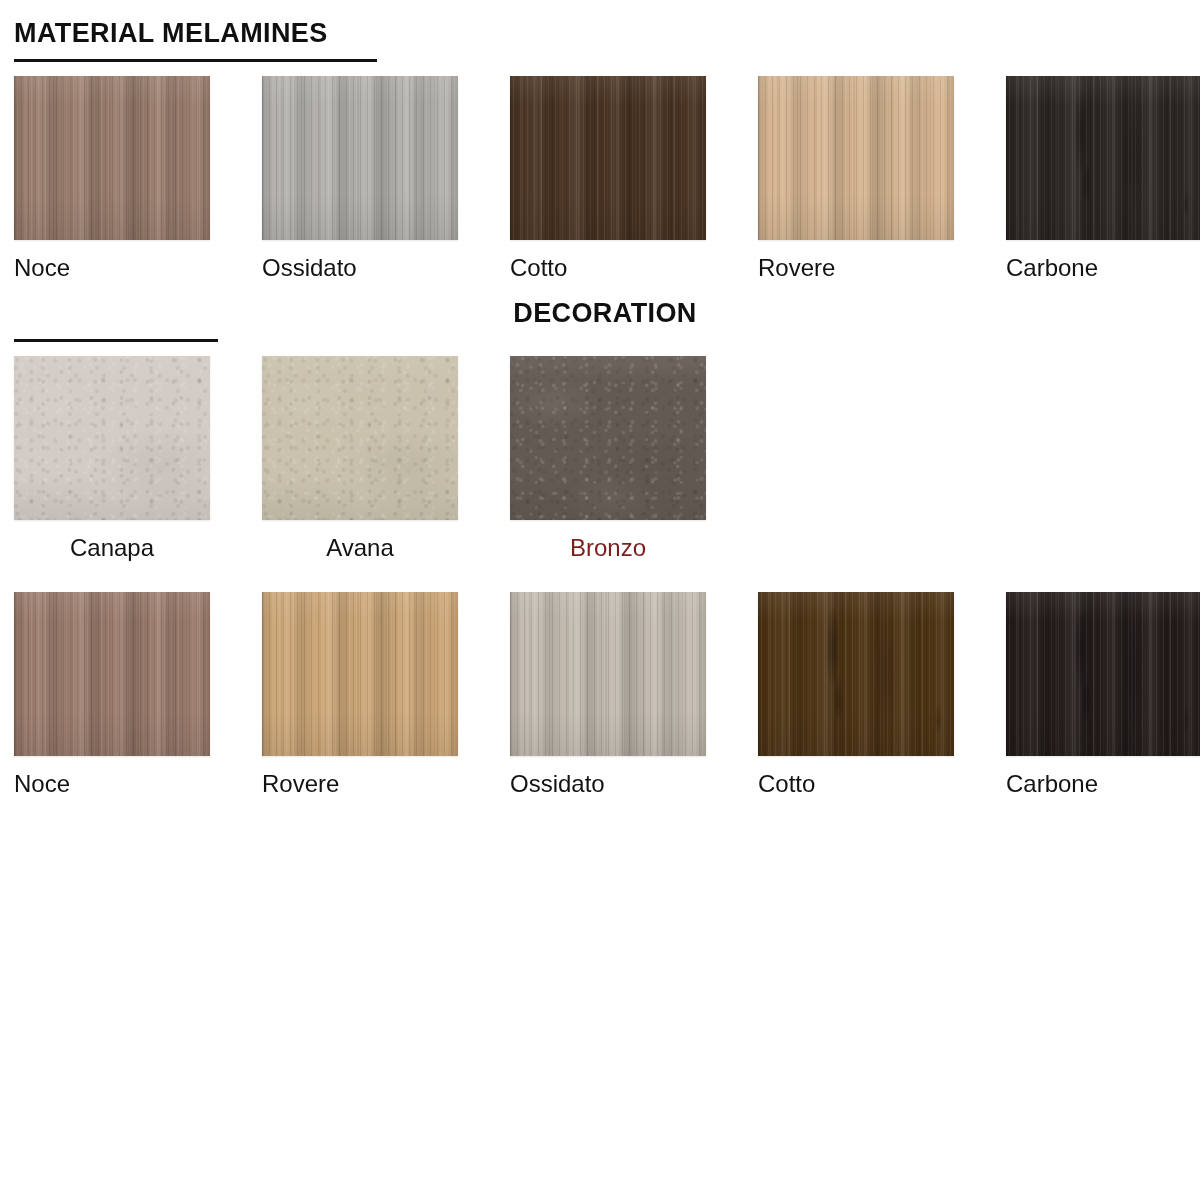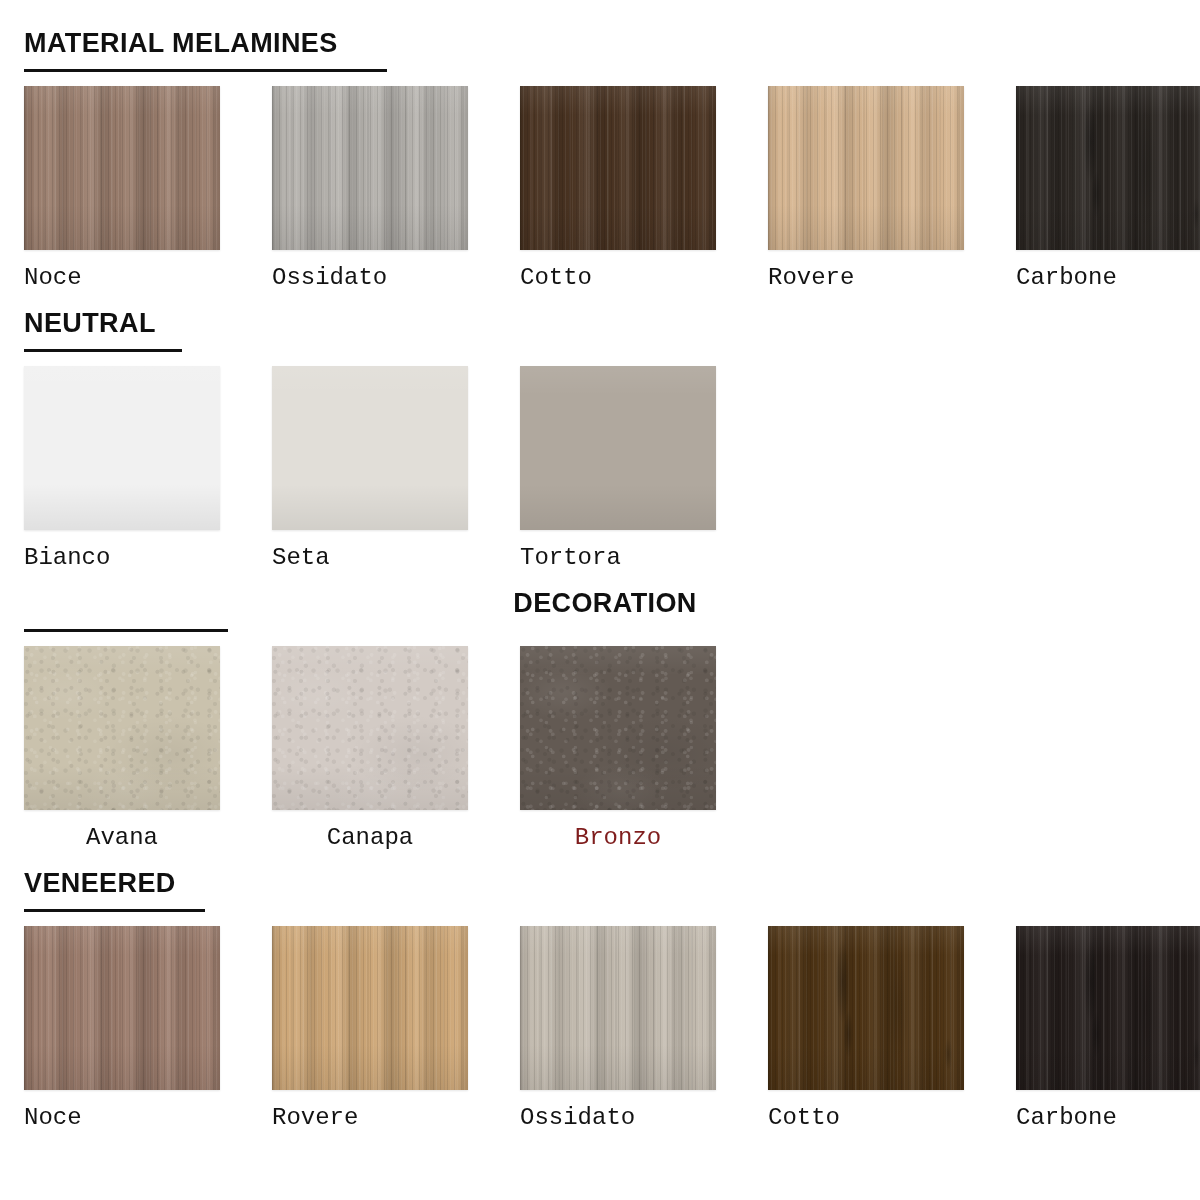--- a/index.html
+++ b/index.html
@@ -15,21 +15,21 @@
     font-family: "Liberation Sans", sans-serif;
     color: #111111;
     overflow: hidden;
     position: relative;
   }
 
   .palette {
     position: relative;
     width: 1200px;
     height: 1200px;
-    padding: 14px;
+    padding: 4px;
   }
 
   
   .section {
     position: relative;
   }
   .section-head {
     padding-left: 10px;
   }
   .section-title {
@@ -67,21 +67,21 @@
     position: relative;
     overflow: hidden;
     background-color: #cccccc;
     box-shadow: 0 1px 2px rgba(0,0,0,0.10);
   }
   .swatch-chip .tex {
     position: absolute;
     inset: 0;
   }
   .swatch-label {
-    font-family: Liberation Mono, monospace;
+    font-family: Liberation Sans, sans-serif;
     font-size: 24px;
     line-height: 28px;
     color: #131313;
     margin-top: 14px;
     white-space: nowrap;
   }
 
   
   
   .tex-fiber {
@@ -207,74 +207,50 @@
           <div class="swatch-chip" style="background-color: rgb(43, 38, 34);">
             <div class="tex tex-bands"></div>
             <div class="tex tex-knots"></div>
             <div class="tex tex-fiber"></div>
             <div class="tex tex-shade"></div>
           </div>
           <div class="swatch-label" style="color: rgb(19, 19, 19);">Carbone</div>
         </div>
       </div>
     </div>
-    <div class="section" id="sec-1">
-      <div class="section-head"><div class="section-title">NEUTRAL</div><div class="section-rule" style="width: 158px; background: rgb(17, 17, 17);"></div></div>
-      <div class="swatch-row">
-        <div class="swatch-cell">
-          <div class="swatch-chip" style="background-color: rgb(241, 241, 241);">
-            <div class="tex tex-shade"></div>
-          </div>
-          <div class="swatch-label" style="color: rgb(19, 19, 19);">Bianco</div>
-        </div>
-        <div class="swatch-cell">
-          <div class="swatch-chip" style="background-color: rgb(225, 222, 216);">
-            <div class="tex tex-shade"></div>
-          </div>
-          <div class="swatch-label" style="color: rgb(19, 19, 19);">Seta</div>
-        </div>
-        <div class="swatch-cell">
-          <div class="swatch-chip" style="background-color: rgb(176, 168, 158);">
-            <div class="tex tex-shade"></div>
-          </div>
-          <div class="swatch-label" style="color: rgb(19, 19, 19);">Tortora</div>
-        </div>
-      </div>
-    </div>
     <div class="section" id="sec-2">
       <div class="section-head"><div class="section-title">DECORATION</div><div class="section-rule" style="width: 204px; background: rgb(17, 17, 17);"></div></div>
       <div class="swatch-row">
         <div class="swatch-cell">
+          <div class="swatch-chip" style="background-color: rgb(211, 203, 197);">
+            <div class="tex tex-leather-macro"></div>
+            <div class="tex tex-leather"></div>
+            <div class="tex tex-shade"></div>
+          </div>
+          <div class="swatch-label" style="color: rgb(19, 19, 19);">Canapa</div>
+        </div>
+        <div class="swatch-cell">
           <div class="swatch-chip" style="background-color: rgb(202, 194, 173);">
             <div class="tex tex-leather-macro"></div>
             <div class="tex tex-leather"></div>
             <div class="tex tex-shade"></div>
           </div>
           <div class="swatch-label" style="color: rgb(19, 19, 19);">Avana</div>
         </div>
         <div class="swatch-cell">
-          <div class="swatch-chip" style="background-color: rgb(211, 203, 197);">
-            <div class="tex tex-leather-macro"></div>
-            <div class="tex tex-leather"></div>
-            <div class="tex tex-shade"></div>
-          </div>
-          <div class="swatch-label" style="color: rgb(19, 19, 19);">Canapa</div>
-        </div>
-        <div class="swatch-cell">
           <div class="swatch-chip" style="background-color: rgb(99, 90, 83);">
             <div class="tex tex-leather-macro"></div>
             <div class="tex tex-leather"></div>
             <div class="tex tex-shade"></div>
           </div>
           <div class="swatch-label" style="color: #7f1d1d;">Bronzo</div>
         </div>
       </div>
     </div>
     <div class="section" id="sec-3">
-      <div class="section-head"><div class="section-title">VENEERED</div><div class="section-rule" style="width: 181px; background: rgb(17, 17, 17);"></div></div>
       <div class="swatch-row">
         <div class="swatch-cell">
           <div class="swatch-chip" style="background-color: rgb(156, 124, 108);">
             <div class="tex tex-bands"></div>
             <div class="tex tex-fiber"></div>
             <div class="tex tex-shade"></div>
           </div>
           <div class="swatch-label" style="color: rgb(19, 19, 19);">Noce</div>
         </div>
         <div class="swatch-cell">

